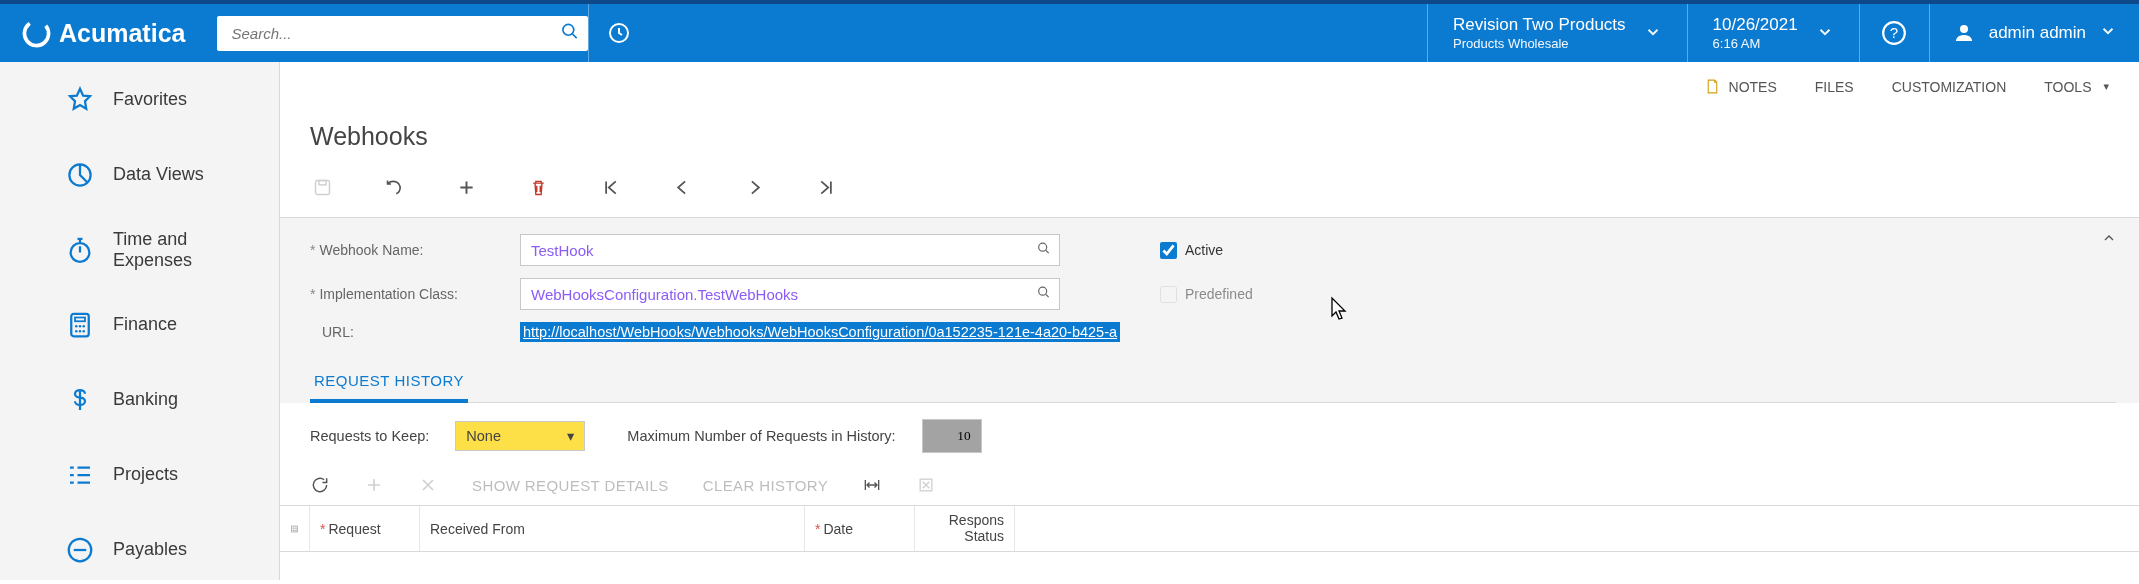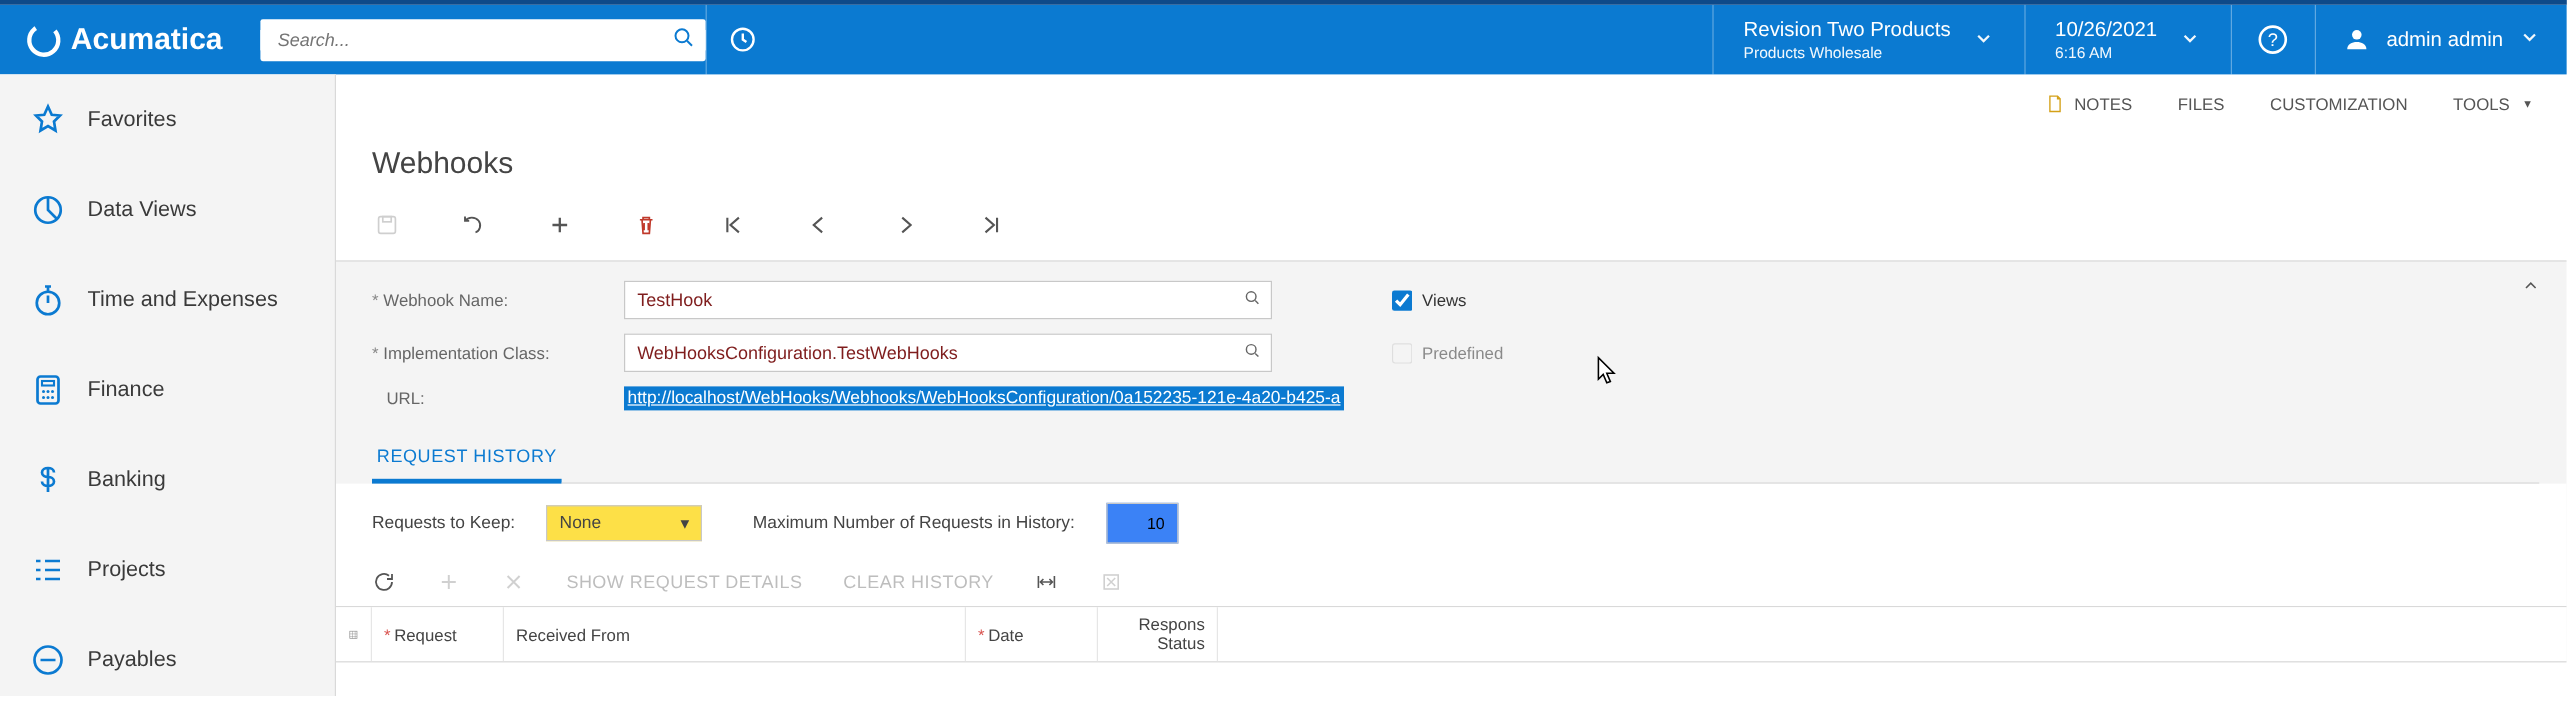--- a/index.html
+++ b/index.html
@@ -19,21 +19,21 @@
   .top-section { display: flex; align-items: center; padding: 0 25px; border-left: 1px solid rgba(255,255,255,0.35); cursor: pointer; gap: 18px; }
   .top-section .twoline { display: flex; flex-direction: column; line-height: 1.25; }
   .top-section .line1 { font-size: 17px; }
   .top-section .line2 { font-size: 13px; opacity: 0.95; }
   .top-chevron { opacity: 0.95; }
   .top-help { width: 70px; display: flex; align-items: center; justify-content: center; border-left: 1px solid rgba(255,255,255,0.35); cursor: pointer; }
   .top-user { display: flex; align-items: center; gap: 13px; padding: 0 22px; border-left: 1px solid rgba(255,255,255,0.35); cursor: pointer; font-size: 17px; }
 
   
   .main { display: flex; height: calc(100% - 62px); }
-  .sidebar { width: 280px; background: #f4f4f4; border-right: 1px solid #d9d9d9; }
+  .sidebar { width: 280px; background: #f4f4f4; border-right: 1px solid #d9d9d9; padding-left: 40px; }
   .nav-item { display: flex; align-items: center; gap: 18px; height: 75px; padding: 0 25px; cursor: pointer; font-size: 18px; color: #3a3a3a; }
   .nav-item svg { width: 30px; height: 30px; flex: none; }
   .content { flex: 1; position: relative; overflow: hidden; }
 
   
   .title-row { display: flex; align-items: flex-start; padding: 12px 30px 0 30px; }
   .page-title { font-size: 25px; color: #444; margin-top: 48px; }
   .title-spacer { flex: 1; }
   .toplinks { display: flex; align-items: center; gap: 38px; padding-top: 4px; color: #555; font-size: 14px; }
   .toplinks .link { display: flex; align-items: center; gap: 8px; cursor: pointer; }
@@ -47,37 +47,37 @@
   .toolbar svg { width: 21px; height: 21px; }
   .tb-delete svg { stroke: #c0392b; }
 
   
   .form-wrap { background: #f4f4f4; border-top: 1px solid #d9d9d9; padding-bottom: 0; position: relative; }
   .collapse-caret { position: absolute; right: 22px; top: 12px; cursor: pointer; color: #555; font-size: 14px; }
   .form-grid { padding: 16px 30px 0 30px; display: grid; grid-template-columns: 210px 540px 60px auto; row-gap: 12px; align-items: center; }
   .fld-label { font-size: 14px; color: #666; }
   .fld-label .req { color: #888; margin-right: 4px; }
   .fld-input { position: relative; width: 540px; }
-  .fld-input input { width: 100%; height: 32px; border: 1px solid #c8c8c8; padding: 0 36px 0 10px; font-size: 15px; color: #7f1d1d; }
+  .fld-input input { width: 100%; height: 32px; border: 1px solid #c8c8c8; padding: 0 36px 0 10px; font-size: 15px; color: #8b5cf6; }
   .fld-input .lookup { position: absolute; right: 8px; top: 50%; transform: translateY(-50%); color: #666; cursor: pointer; }
   .url-val { width: 740px; }
   .url-val span { display: inline-block; background: #0b7ad1; color: #fff; font-size: 14.5px; padding: 2px 3px; text-decoration: underline; }
   .chk-col { display: flex; align-items: center; gap: 8px; padding-left: 40px; }
   .chk-col input { width: 17px; height: 17px; accent-color: #0b7ad1; }
   .chk-col.disabled { opacity: 0.55; }
 
   
   .tabs { display: flex; padding: 20px 23px 0 30px; }
   .tab { padding: 10px 4px; color: #0b7ad1; font-size: 15px; letter-spacing: 0.5px; border-bottom: 4px solid #0b7ad1; cursor: pointer; }
   .tab-underline { flex: 1; border-bottom: 1px solid #d9d9d9; margin-bottom: 0; }
 
   
   .rh-controls { display: flex; align-items: center; gap: 26px; padding: 16px 30px 12px 30px; font-size: 14.5px; color: #444; }
   .rh-select { display: inline-flex; align-items: center; border: 1px solid #c8c8c8; height: 30px; width: 130px; padding: 0 10px; justify-content: space-between; cursor: pointer; background: #fde047; }
-  .rh-num { border: 1px solid #c8c8c8; height: 30px; width: 60px; text-align: right; padding: 16px 10px; background: #3b82f6; }
+  .rh-num { border: 1px solid #c8c8c8; height: 30px; width: 60px; text-align: right; padding: 16px 10px; background: #a3a3a3; font-family: Liberation Serif, serif; }
 
   
   .grid-tb { display: flex; align-items: center; gap: 34px; padding: 10px 30px 10px 30px; color: #888; border-bottom: 1px solid #d9d9d9; }
   .grid-tb .gb { cursor: pointer; display: flex; align-items: center; justify-content: center; }
   .grid-tb .gb svg { width: 20px; height: 20px; }
   .grid-tb .gb.text { font-size: 15px; letter-spacing: 0.4px; }
   .grid-tb .gb.disabled { opacity: 0.55; cursor: default; }
 
   
   .grid-head { display: flex; align-items: stretch; border-bottom: 1px solid #d9d9d9; height: 46px; font-size: 14px; color: #444; }
@@ -299,21 +299,21 @@
         <div class="fld-input">
           <input type="text" value="TestHook" style="">
           <span class="lookup"><svg width="16" height="16" viewBox="0 0 24 24">
                 <circle cx="10" cy="10" r="6" fill="none" stroke="#666" stroke-width="1.8"></circle>
                 <line x1="15" y1="15" x2="19" y2="19" stroke="#666" stroke-width="1.8"></line>
               </svg></span>
         </div>
         <div></div>
         <div class="chk-col">
           <input type="checkbox" checked="" style="">
-          <span>Views</span>
+          <span>Active</span>
         </div>
 
         <div class="fld-label"><span class="req">*</span><span>Implementation Class:</span></div>
         <div class="fld-input">
           <input type="text" value="WebHooksConfiguration.TestWebHooks" style="">
           <span class="lookup"><svg width="16" height="16" viewBox="0 0 24 24">
                 <circle cx="10" cy="10" r="6" fill="none" stroke="#666" stroke-width="1.8"></circle>
                 <line x1="15" y1="15" x2="19" y2="19" stroke="#666" stroke-width="1.8"></line>
               </svg></span>
         </div>

